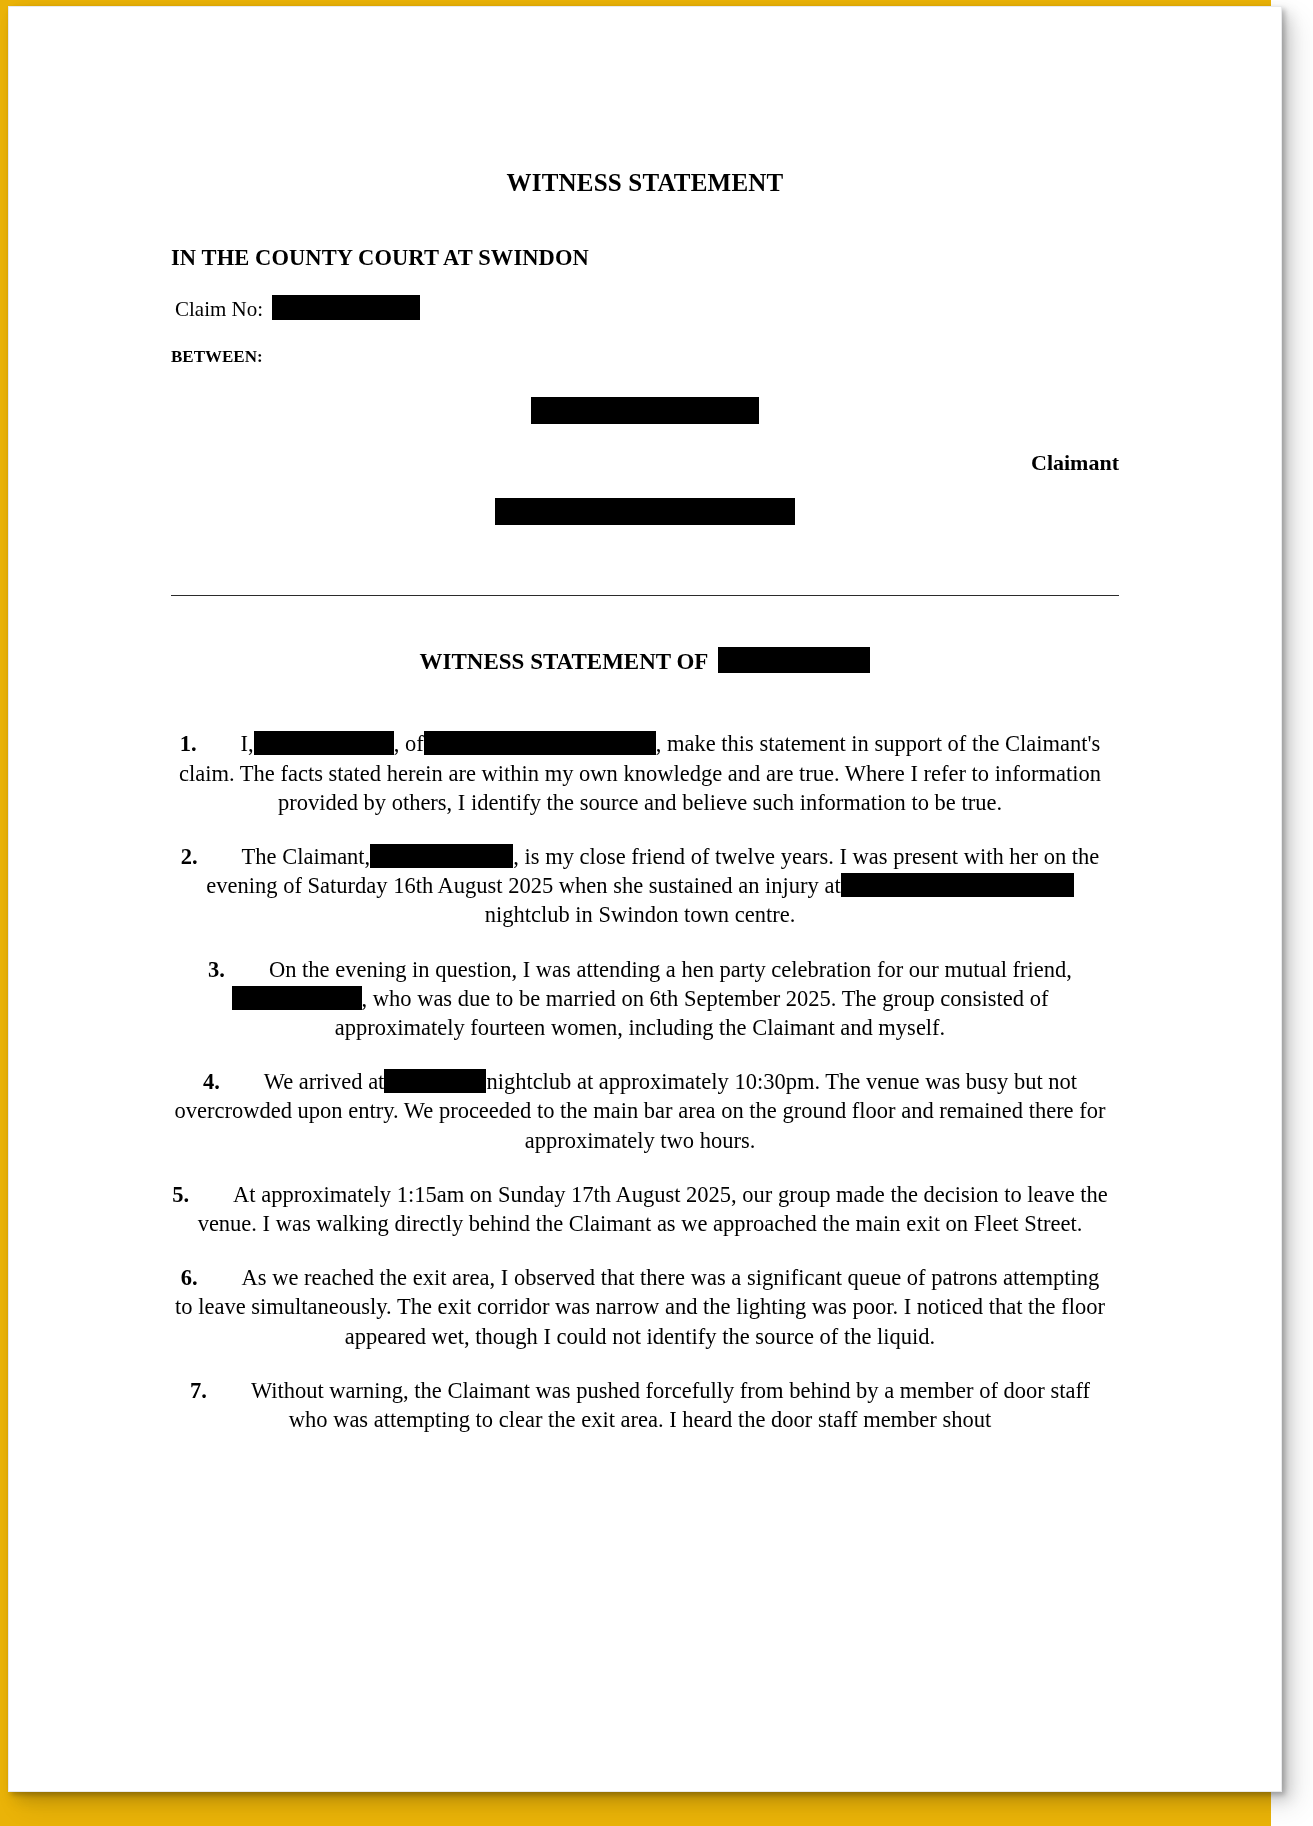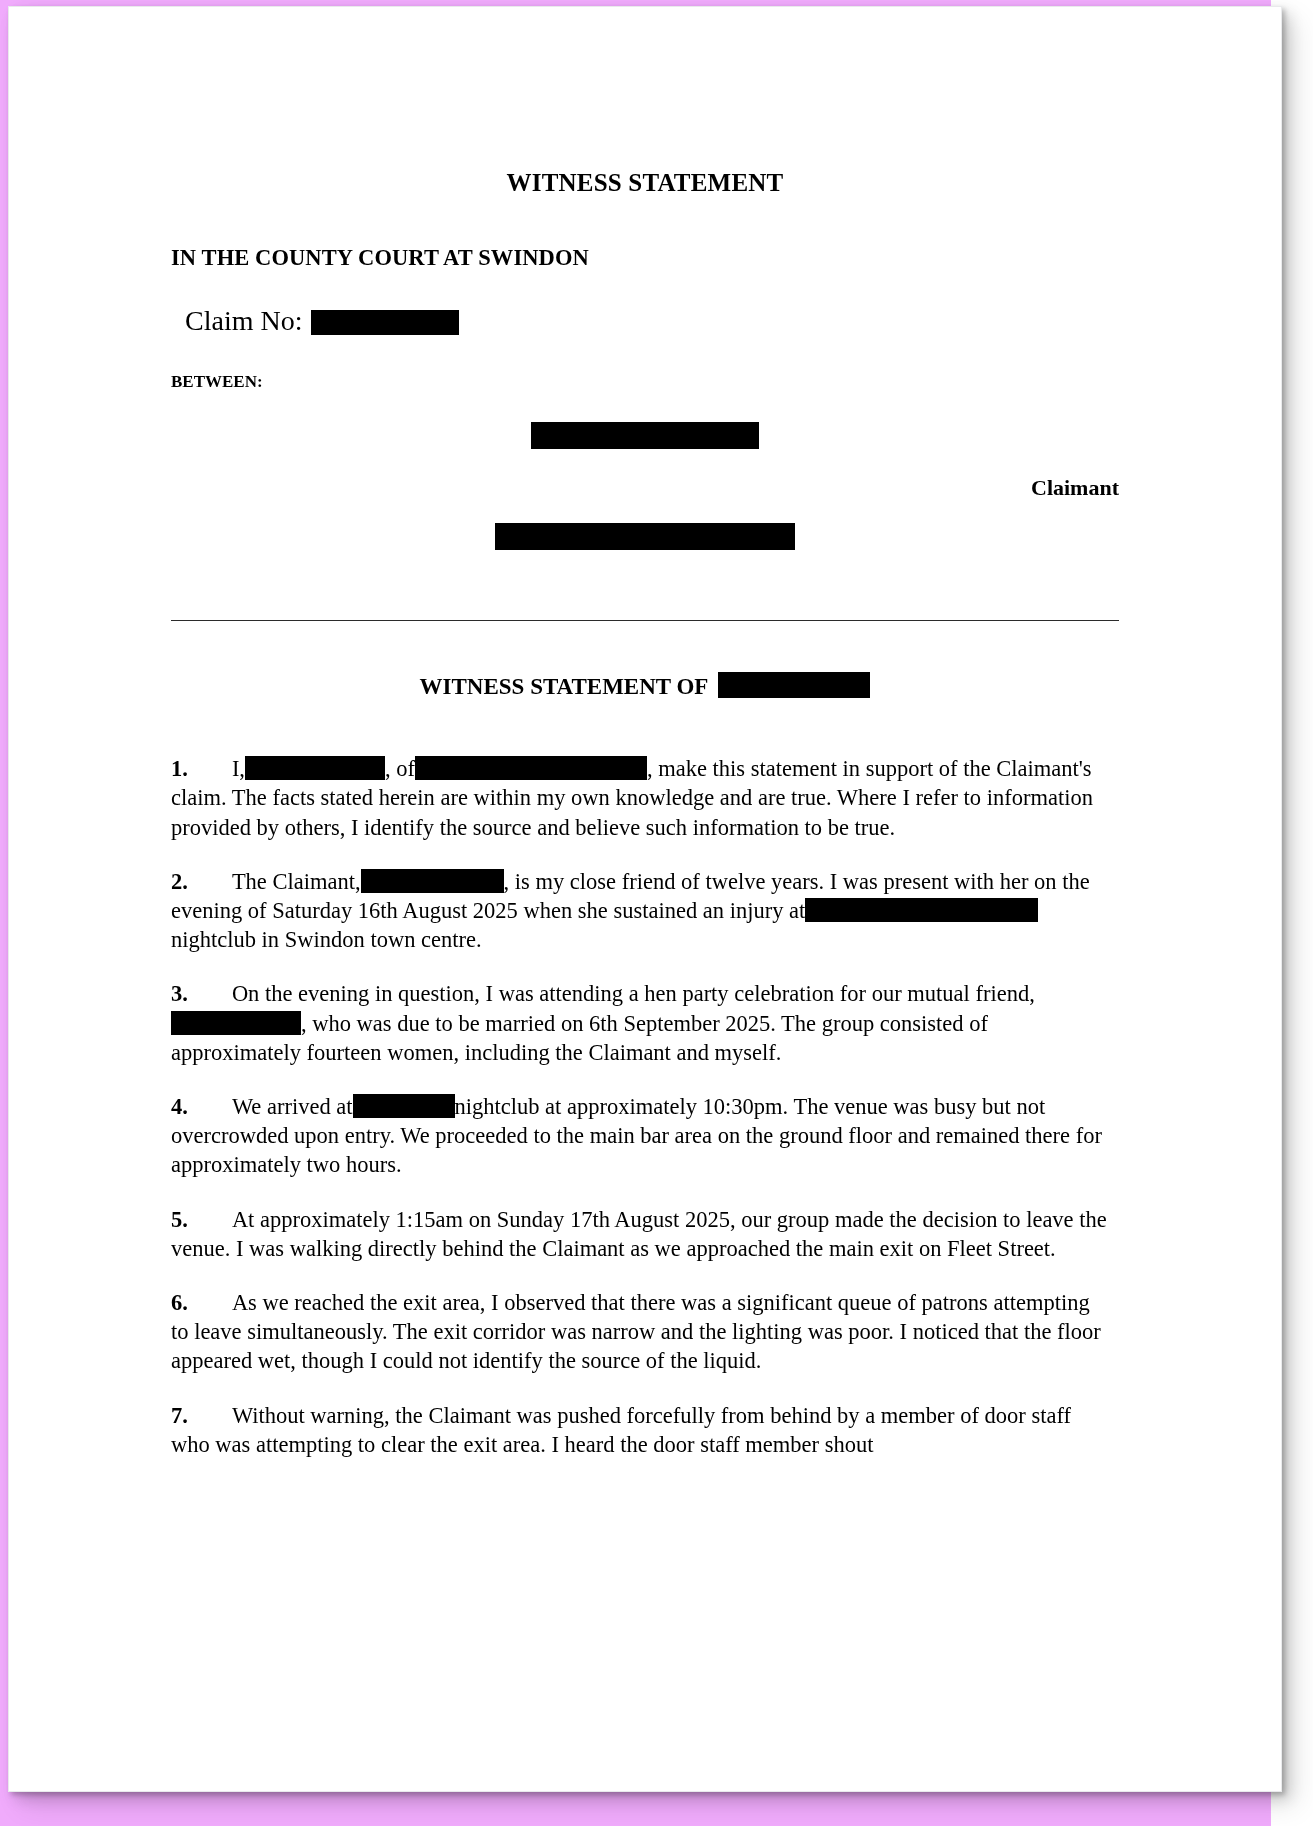--- a/index.html
+++ b/index.html
@@ -12,21 +12,21 @@
     height: 1826px;
     font-family: "Liberation Serif", "DejaVu Serif", serif;
     -webkit-font-smoothing: antialiased;
   }
 
   
   .page-canvas {
     position: relative;
     width: 1271px;
     height: 1826px;
-    background: #f0abfc;
+    background: #eab308;
     box-sizing: border-box;
   }
   .page-sheet {
     position: absolute;
     left: 8px;
     top: 6px;
     width: 1274px;
     height: 1786px;
     background: #ffffff;
     border: 1px solid #e9eaec;
@@ -62,22 +62,22 @@
     padding-top: 162px;
   }
   .court-line {
     font-weight: bold;
     font-size: 22.5px;
     margin: 0;
     padding-top: 48px;
     letter-spacing: 0.1px;
   }
   .claim-line {
-    font-size: 28px;
-    margin: 14px;
+    font-size: 21px;
+    margin: 4px;
     padding-top: 20px;
     white-space: nowrap;
   }
   .claim-line .redact {
     width: 148px;
     height: 25px;
     margin-left: 9px;
   }
   .between-line {
     font-weight: bold;
@@ -139,21 +139,21 @@
     height: 26px;
     margin-left: 10px;
   }
 
   
   .body-block { padding-top: 38px; }
   p.para {
     font-size: 22.5px;
     line-height: 29.2px;
     margin: 0 10px 25px 0;
-    text-align: left;
+    text-align: center;
   }
   p.para:last-child { margin-bottom: 0; }
   .num {
     font-weight: bold;
   }
   .gap { display: inline-block; width: 44px; }
 
   
   .r-name-a   { width: 140px; height: 24px; }
   .r-addr     { width: 232px; height: 24px; }

